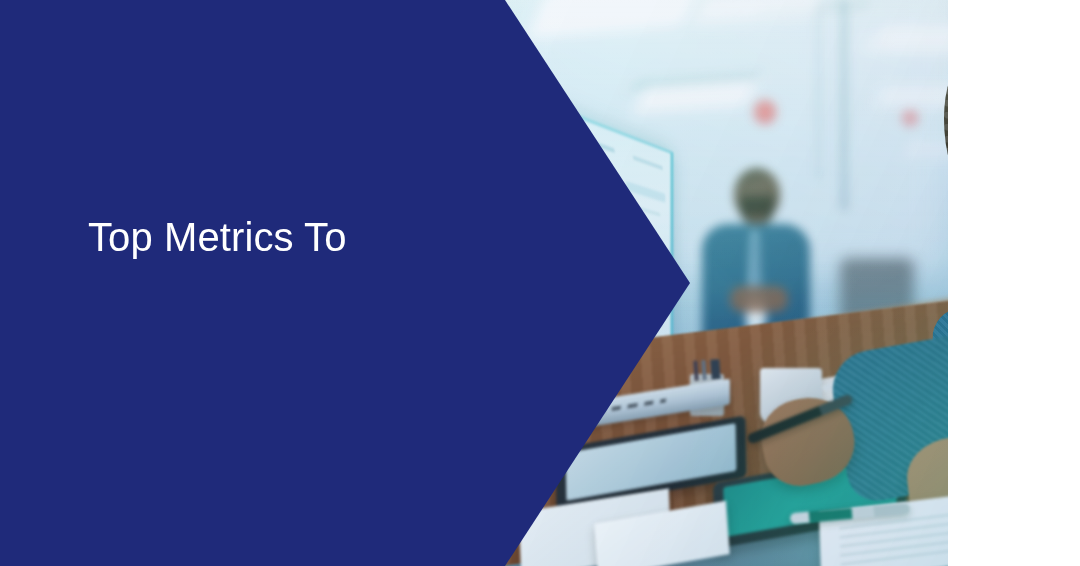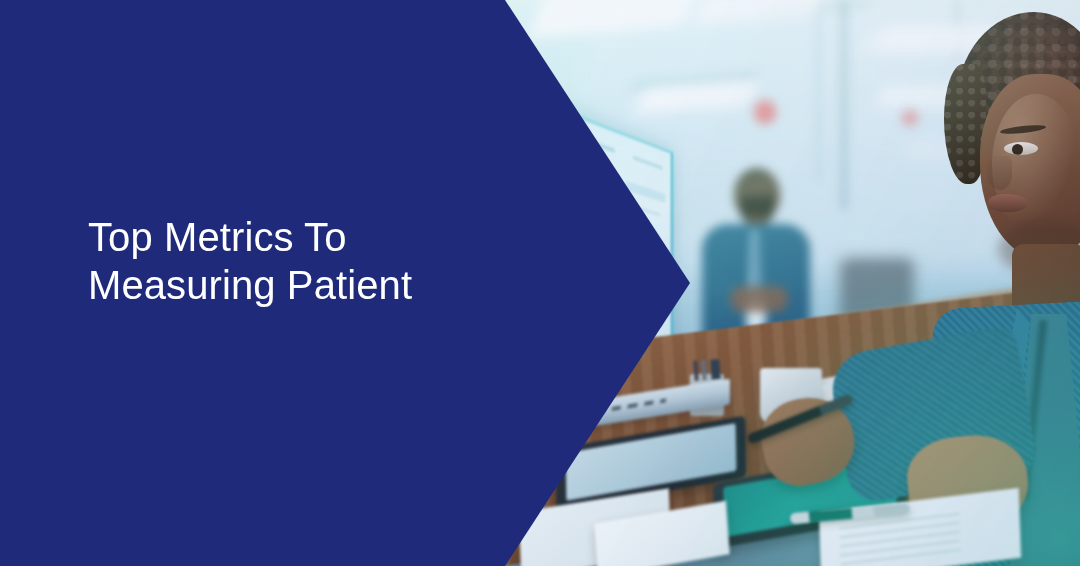--- a/index.html
+++ b/index.html
@@ -3,21 +3,21 @@
 <meta charset="utf-8">
 <title>Banner</title>
 <style>
   html, body {
     margin: 0;
     padding: 0;
     background: #ffffff;
   }
   #banner {
     position: relative;
-    width: 1080px;
+    width: 948px;
     height: 566px;
     overflow: hidden;
     font-family: "Liberation Sans", sans-serif;
     background: #0d2b45;
   }
 
   
   .photo {
     position: absolute;
     inset: 0;
@@ -752,16 +752,15 @@
   </div>
 
   <div class="chevron">
     <svg viewBox="0 0 700 566" preserveAspectRatio="none">
       <path d="M0,0 L505,0 L690,283 L505,566 L0,566 Z" fill="#1f2a7a"></path>
     </svg>
   </div>
 
   <h1 class="heading">
     <span class="ln">Top Metrics To</span>
-    <span class="ln">Measuring Patient</span>
   </h1>
 
 </div>
 
 </body></html>

